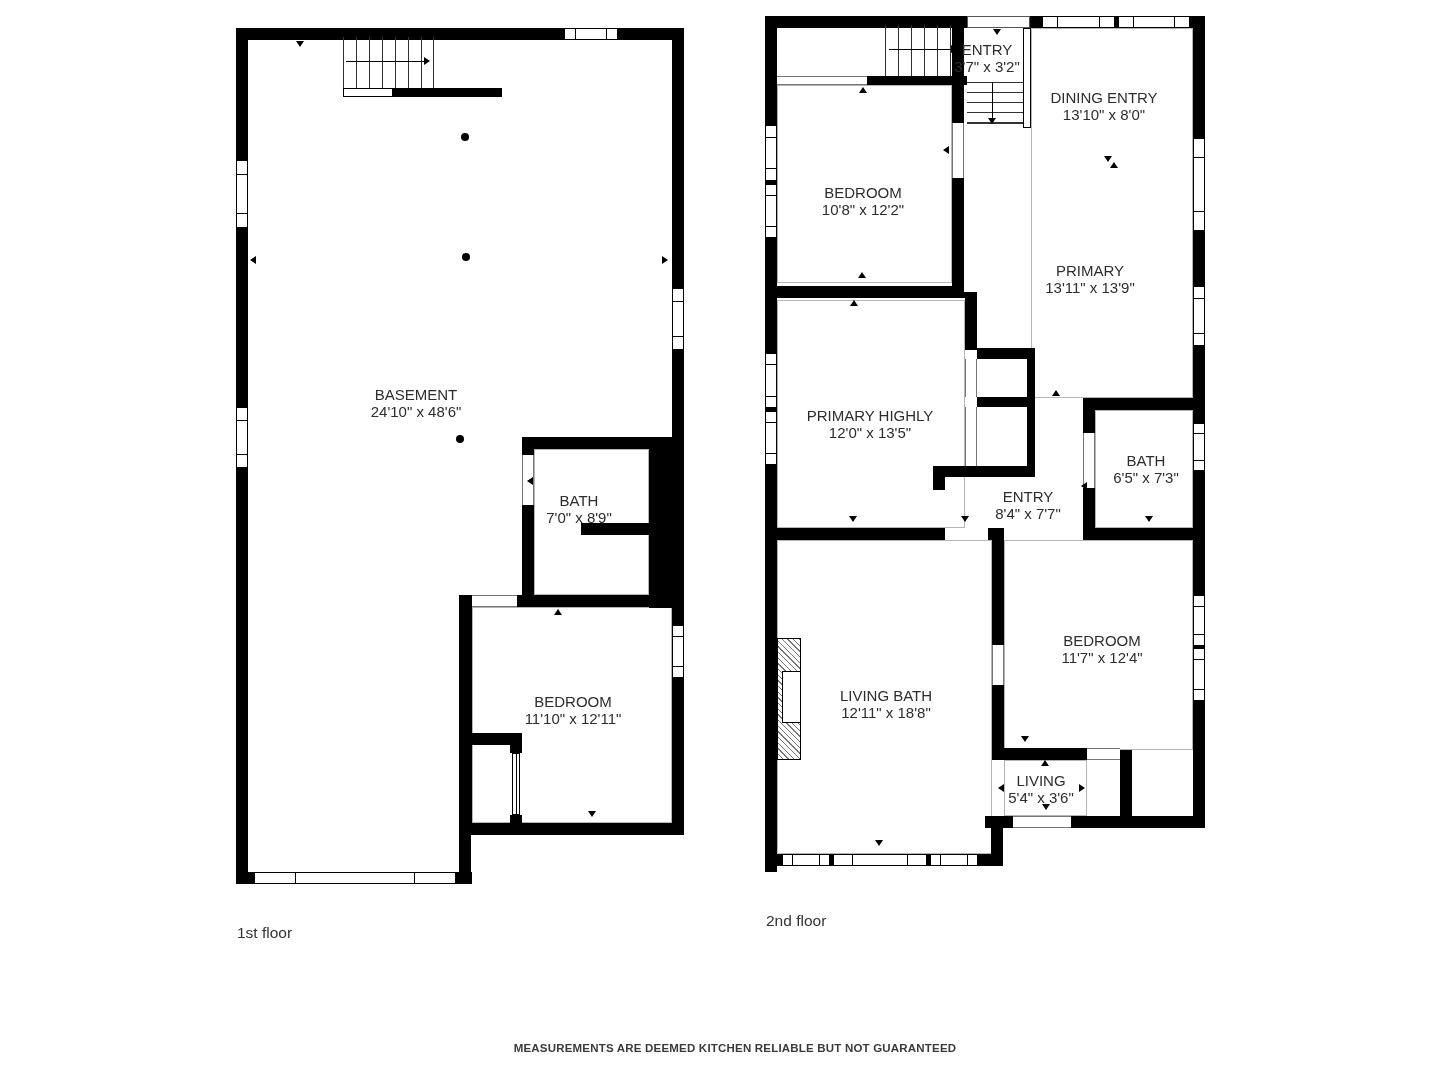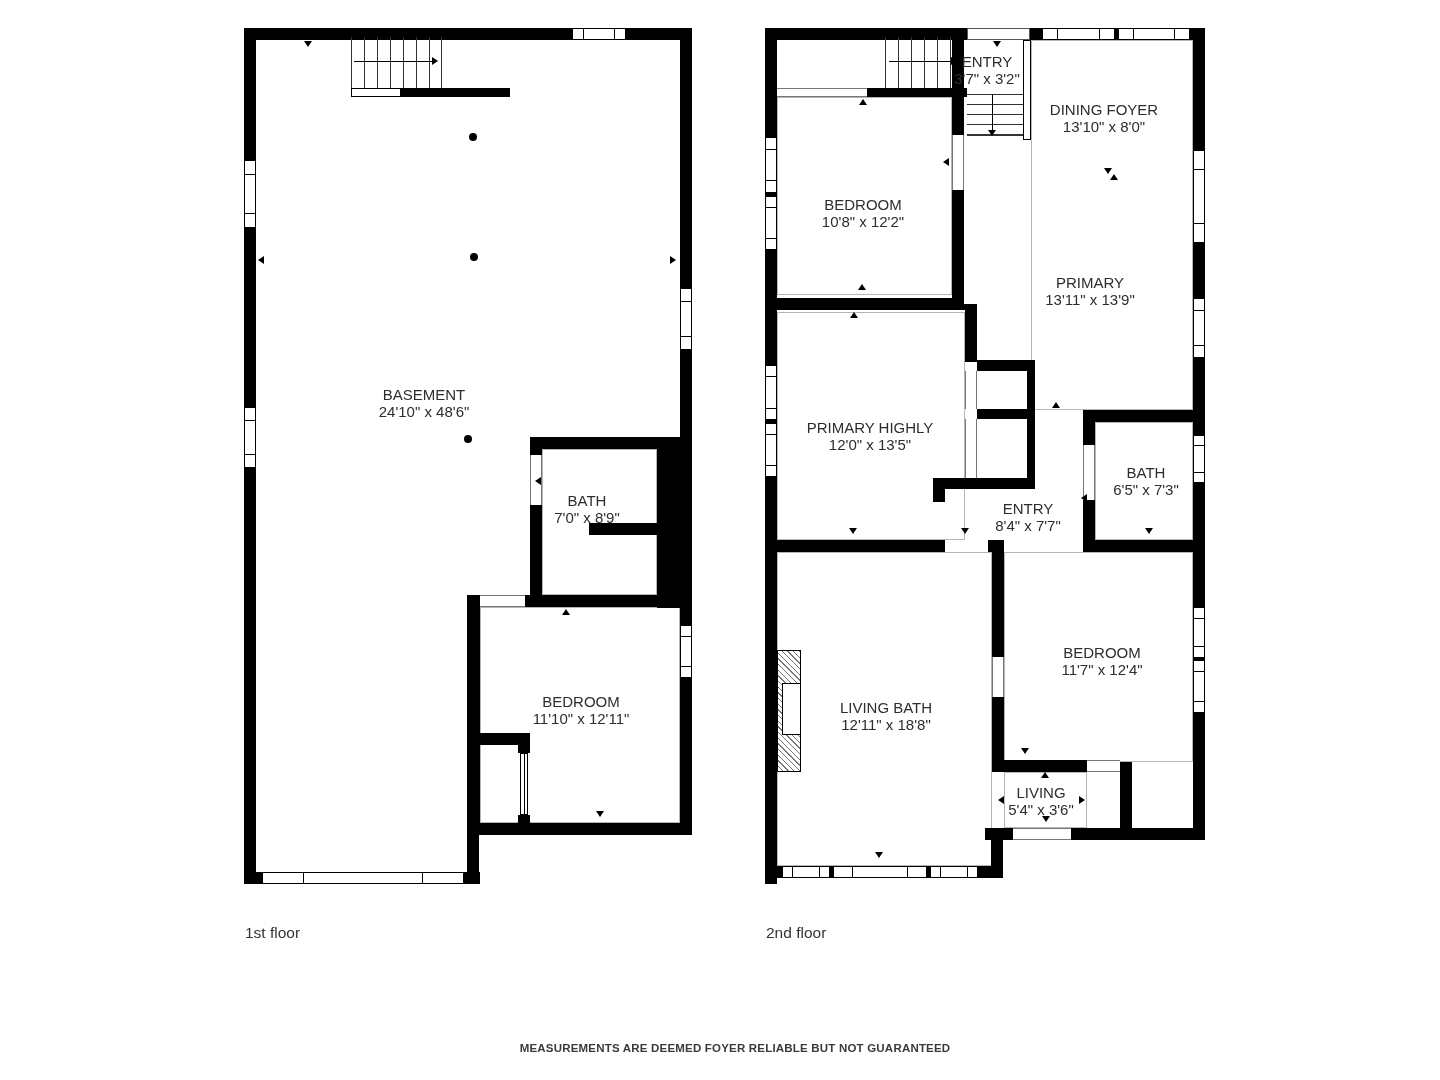--- a/index.html
+++ b/index.html
@@ -36,21 +36,21 @@
   .outline{position:absolute;border:1px solid #b5b5b5;box-sizing:border-box;}
   .label{position:absolute;transform:translateX(-50%);text-align:center;font-size:15px;line-height:17px;
     color:#2d2d2d;white-space:nowrap;}
   .floor-label{position:absolute;font-size:15.5px;color:#333;}
   .disclaimer{position:absolute;left:735px;top:1042px;transform:translateX(-50%);
     font-size:11.5px;font-weight:700;letter-spacing:.2px;color:#3a3a3a;white-space:nowrap;}
 </style>
 </head>
 <body>
 
-<section class="plan" style="left:244px;top:28px;width:440px;height:860px">
+<section class="plan" style="left:236px;top:28px;width:440px;height:860px">
 
   <div class="outline" style="left:236px;top:579px;width:200px;height:216px"></div>
   <div class="outline" style="left:298px;top:421px;width:115px;height:146px"></div>
 
   <div class="w" style="left:0;top:0;width:448px;height:12px"></div>
   <div class="winH" style="left:328px;top:0;width:54px;height:12px"></div>
   <div class="w" style="left:0;top:0;width:12px;height:856px"></div>
   <div class="winV" style="left:0;top:132px;width:12px;height:68px"></div>
   <div class="winV" style="left:0;top:379px;width:12px;height:61px"></div>
   <div class="w" style="left:0;top:844px;width:236px;height:12px"></div>
@@ -102,21 +102,21 @@
     <div>BATH</div>
     <div>7'0" x 8'9"</div>
   </div>
   <div class="label" style="left:337px;top:665px">
     <div>BEDROOM</div>
     <div>11'10" x 12'11"</div>
   </div>
   <div class="floor-label" style="left:1px;top:896px">1st floor</div>
 </section>
 
-<section class="plan" style="left:765px;top:28px;width:445px;height:860px">
+<section class="plan" style="left:765px;top:16px;width:445px;height:860px">
 
   <div class="outline" style="left:12px;top:69px;width:175px;height:198px"></div>
   <div class="outline" style="left:266px;top:12px;width:162px;height:370px"></div>
   <div class="outline" style="left:12px;top:284px;width:188px;height:228px"></div>
   <div class="outline" style="left:12px;top:524px;width:215px;height:314px"></div>
   <div class="outline" style="left:239px;top:524px;width:189px;height:210px"></div>
   <div class="outline" style="left:330px;top:394px;width:98px;height:118px"></div>
   <div class="outline" style="left:239px;top:744px;width:83px;height:56px"></div>
 
   <div class="w" style="left:0;top:0;width:440px;height:12px"></div>
@@ -203,21 +203,21 @@
   <div class="tri up" style="left:276px;top:744px"></div>
   <div class="tri down" style="left:277px;top:788px"></div>
   <div class="tri left" style="left:233px;top:768px"></div>
   <div class="tri right" style="left:314px;top:768px"></div>
 
   <div class="label" style="left:222px;top:25px">
     <div>ENTRY</div>
     <div>3'7" x 3'2"</div>
   </div>
   <div class="label" style="left:339px;top:73px">
-    <div>DINING FOYER</div>
+    <div>DINING ENTRY</div>
     <div>13'10" x 8'0"</div>
   </div>
   <div class="label" style="left:98px;top:168px">
     <div>BEDROOM</div>
     <div>10'8" x 12'2"</div>
   </div>
   <div class="label" style="left:325px;top:246px">
     <div>PRIMARY</div>
     <div>13'11" x 13'9"</div>
   </div>
@@ -241,13 +241,13 @@
     <div>BEDROOM</div>
     <div>11'7" x 12'4"</div>
   </div>
   <div class="label" style="left:276px;top:756px">
     <div>LIVING</div>
     <div>5'4" x 3'6"</div>
   </div>
   <div class="floor-label" style="left:1px;top:896px">2nd floor</div>
 </section>
 
-<div class="disclaimer">MEASUREMENTS ARE DEEMED FOYER RELIABLE BUT NOT GUARANTEED</div>
+<div class="disclaimer">MEASUREMENTS ARE DEEMED KITCHEN RELIABLE BUT NOT GUARANTEED</div>
 
 </body></html>

